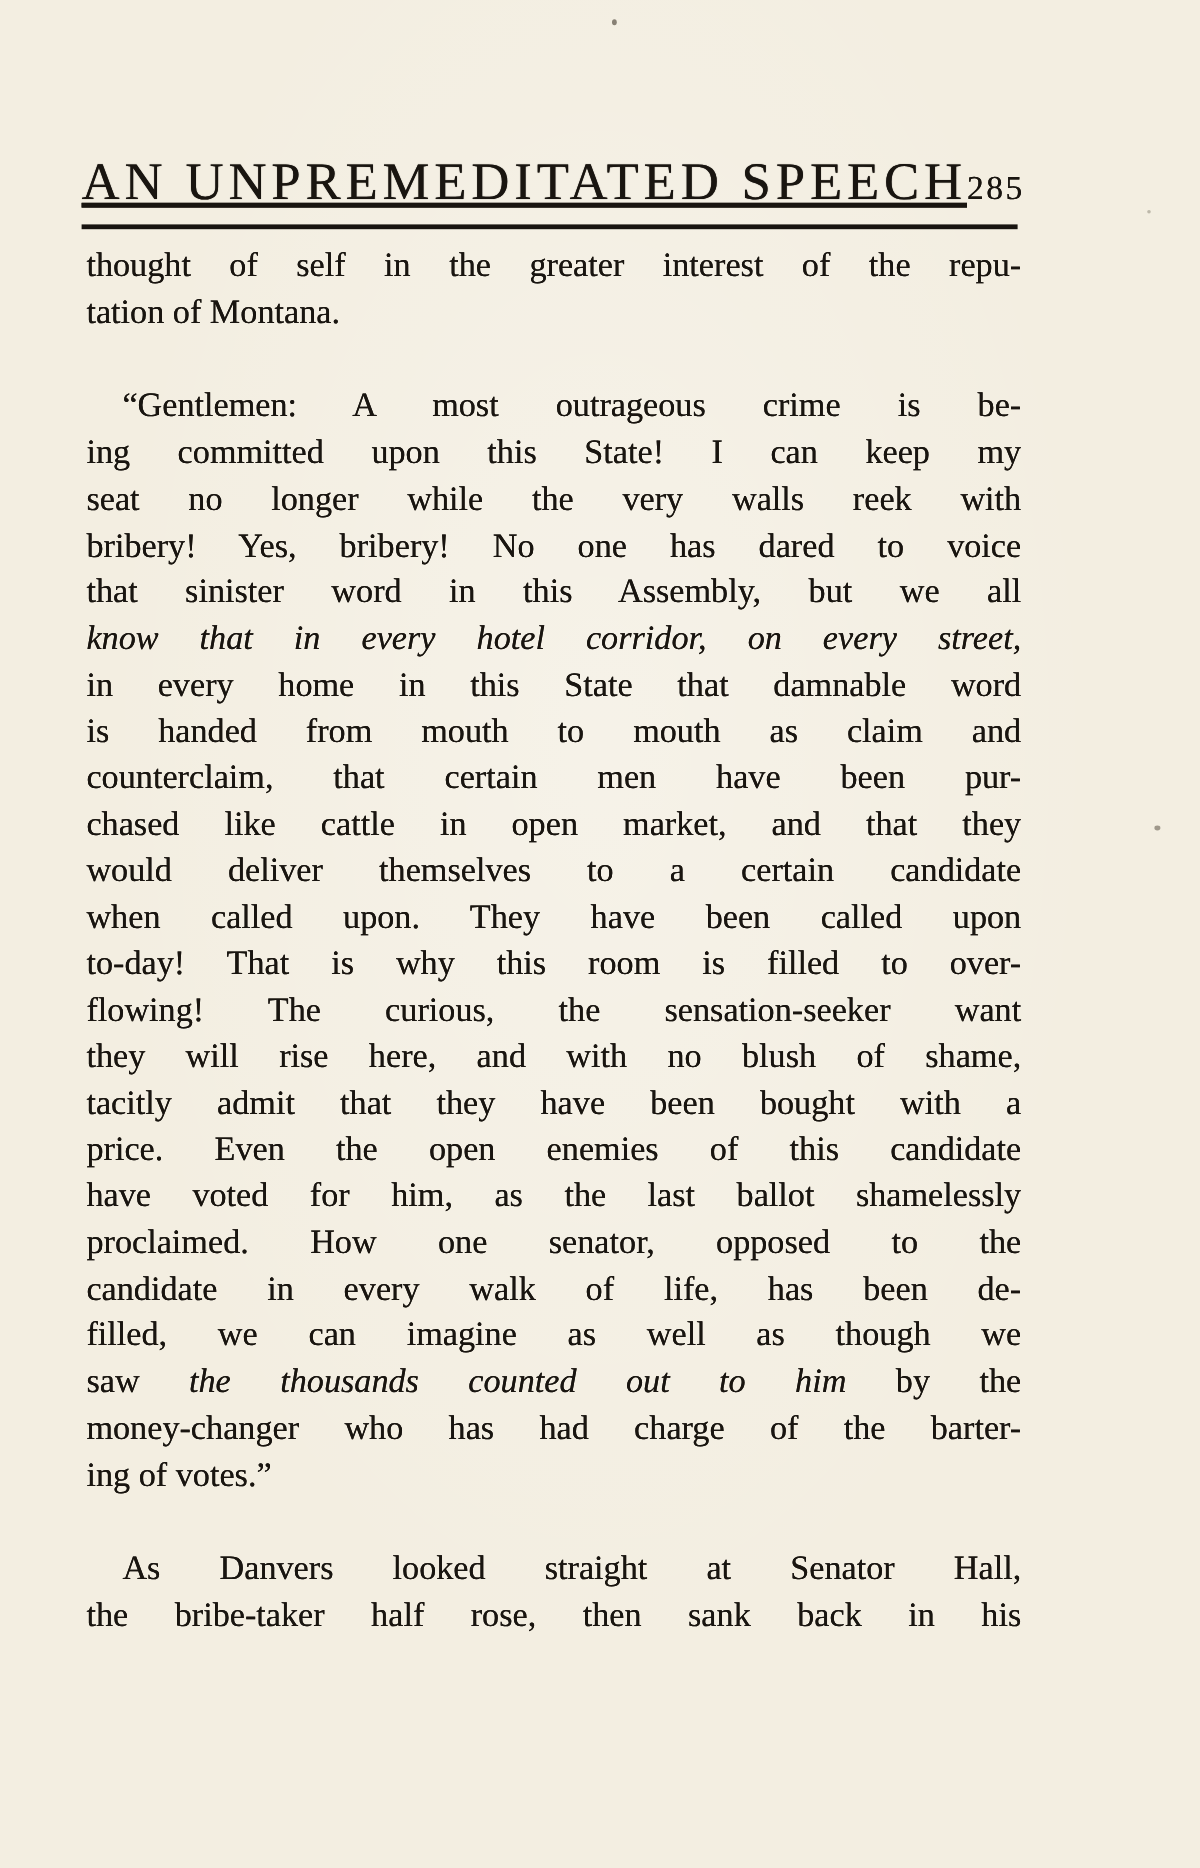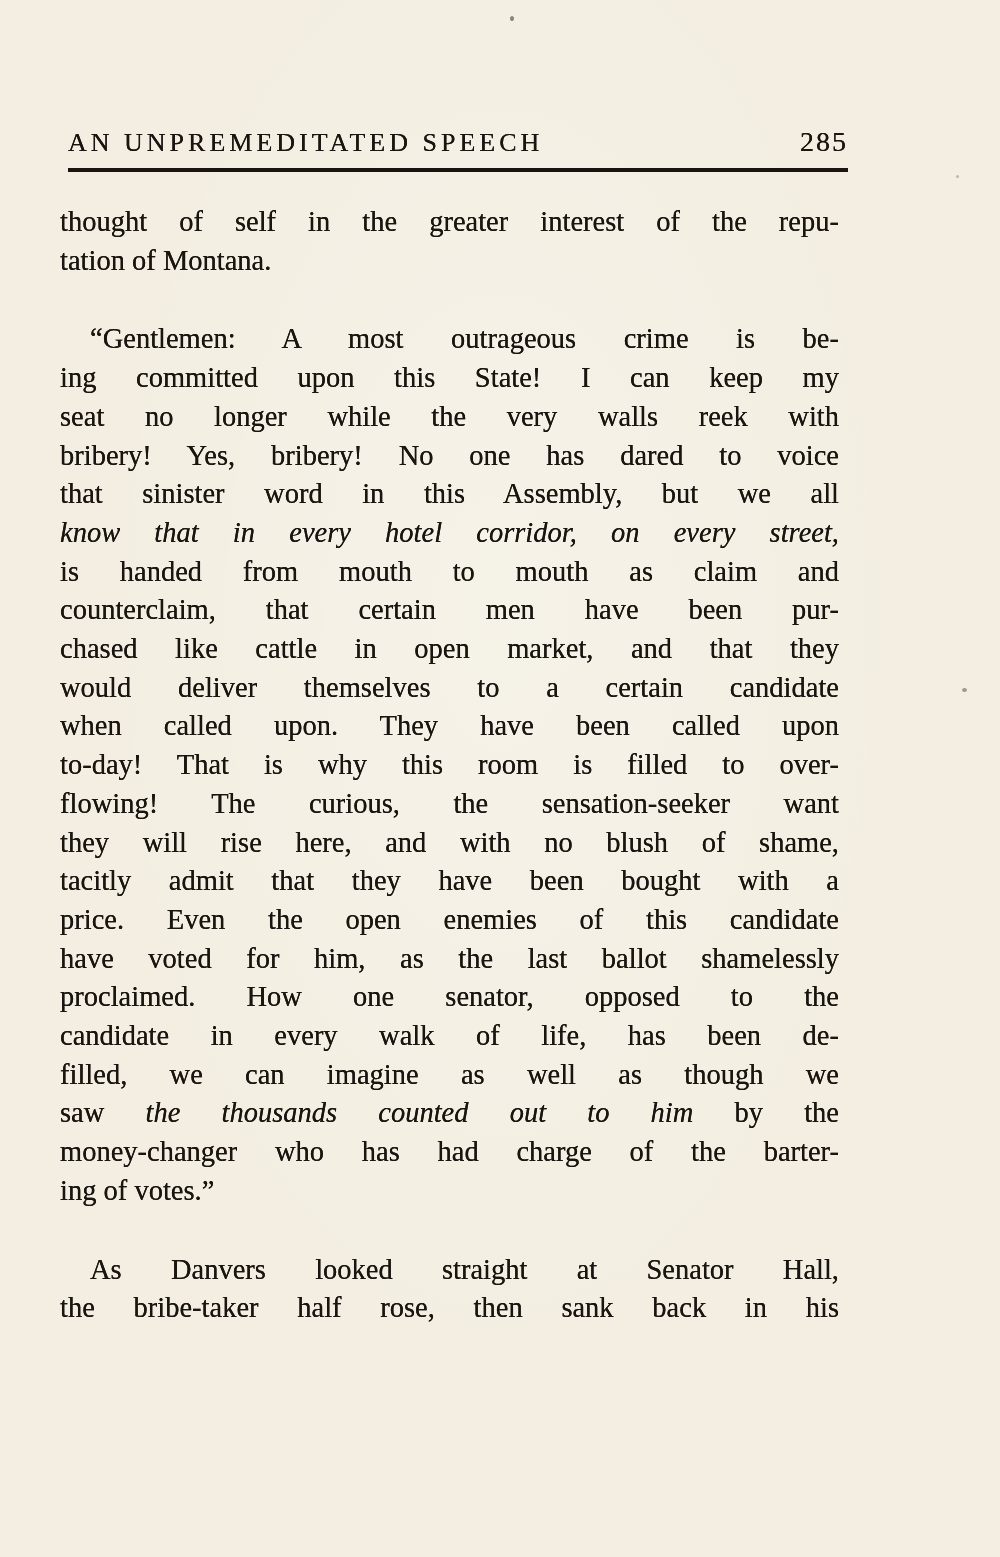--- a/index.html
+++ b/index.html
@@ -27,34 +27,35 @@
     top: 126px;
     left: 68px;
     width: 780px;
     display: flex;
     justify-content: space-between;
     align-items: baseline;
     border-bottom: 4px solid #181410;
     padding-bottom: 10px;
   }
   .header .title {
-    font-size: 26px;
+    font-size: 44px;
     letter-spacing: 4px;
     white-space: nowrap;
     text-shadow: 0 0 0.6px currentColor;
+    text-decoration: underline;
   }
   .header .pagenum {
     font-size: 28px;
     letter-spacing: 2px;
     text-shadow: 0 0 0.5px currentColor;
   }
   .body-text {
     position: absolute;
     top: 203px;
-    left: 60px;
+    left: 72px;
     width: 779px;
     font-size: 28.5px;
     line-height: 38.7px;
     text-shadow: 0 0 0.5px currentColor;
   }
   .line {
     white-space: normal;
     text-align: left;
   }
   .line.j {
@@ -93,20 +94,21 @@
 
   <div class="body-text">
       <div class="line j"><span>thought of self in the greater interest of the repu-</span></div>
       <div class="line"><span>tation of Montana.</span></div>
       <div class="line j indent"><span>“Gentlemen: A most outrageous crime is be-</span></div>
       <div class="line j"><span>ing committed upon this State! I can keep my</span></div>
       <div class="line j"><span>seat no longer while the very walls reek with</span></div>
       <div class="line j"><span>bribery! Yes, bribery! No one has dared to voice</span></div>
       <div class="line j"><span>that sinister word in this Assembly, but we all</span></div>
       <div class="line j"><span class="it">know that in every hotel corridor, on every street,</span></div>
+      <div class="line j"><span>in every home in this State that damnable word</span></div>
       <div class="line j"><span>is handed from mouth to mouth as claim and</span></div>
       <div class="line j"><span>counterclaim, that certain men have been pur-</span></div>
       <div class="line j"><span>chased like cattle in open market, and that they</span></div>
       <div class="line j"><span>would deliver themselves to a certain candidate</span></div>
       <div class="line j"><span>when called upon. They have been called upon</span></div>
       <div class="line j"><span>to-day! That is why this room is filled to over-</span></div>
       <div class="line j"><span>flowing! The curious, the sensation-seeker want</span></div>
       <div class="line j"><span>they will rise here, and with no blush of shame,</span></div>
       <div class="line j"><span>tacitly admit that they have been bought with a</span></div>
       <div class="line j"><span>price. Even the open enemies of this candidate</span></div>

